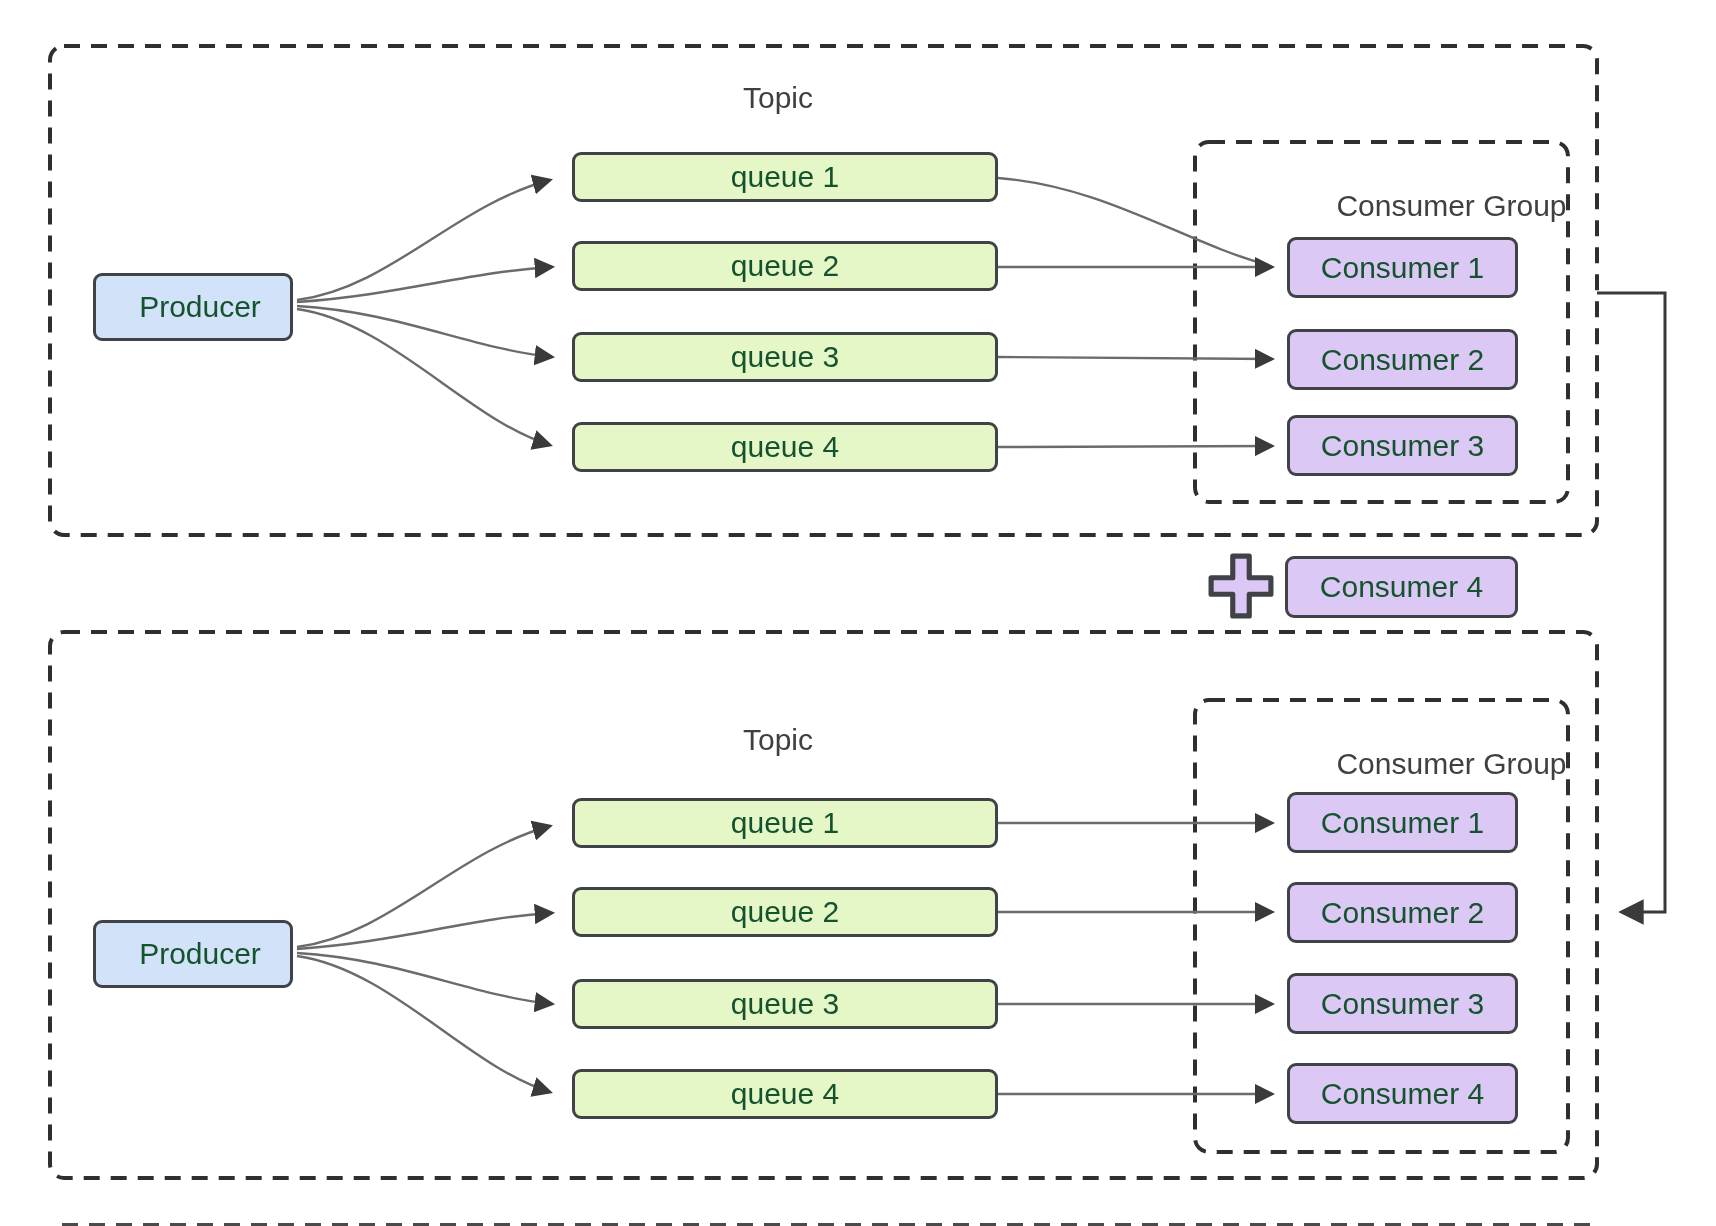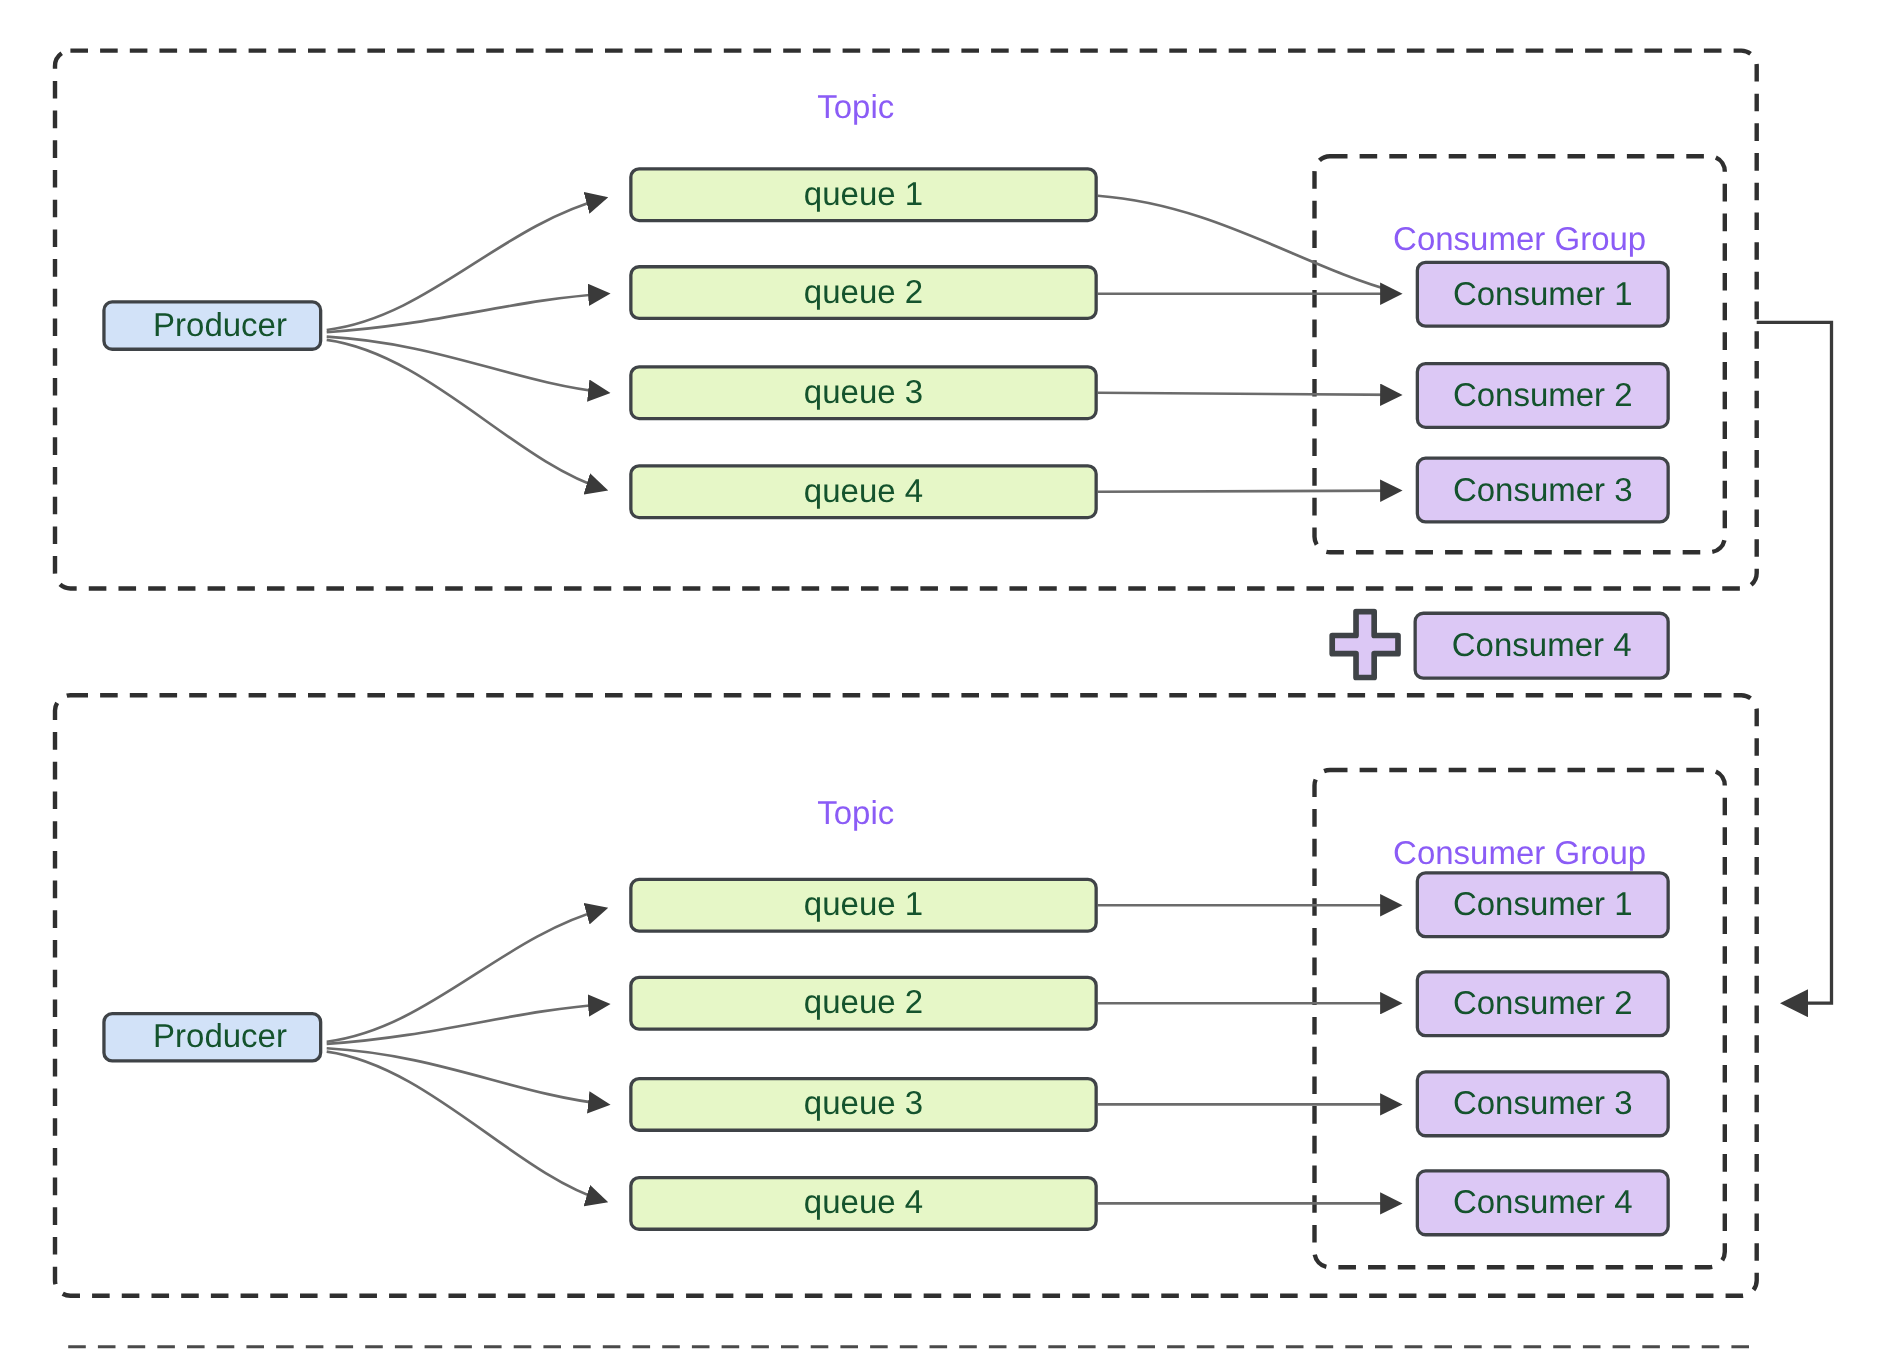--- a/index.html
+++ b/index.html
@@ -6,26 +6,26 @@
   .stage{
     position:relative;width:1716px;height:1226px;background:#ffffff;overflow:hidden;
     font-family:"Liberation Sans", sans-serif;color:#2d2d2d;
   }
   .wires{position:absolute;left:0;top:0;width:1716px;height:1226px;}
   .box{
     position:absolute;box-sizing:border-box;border:3px solid #3f4347;border-radius:9px;
     display:flex;align-items:center;justify-content:center;
     font-size:30px;line-height:1;color:#14532d;white-space:nowrap;
   }
-  .producer{background:#d2e2f8;left:93px;width:200px;height:46px;padding-left:14px;}
+  .producer{background:#d2e2f8;left:93px;width:200px;height:68px;padding-left:14px;}
   .queue{background:#e6f7c7;left:572px;width:426px;height:50px;}
   .consumer{background:#dcc8f5;left:1287px;width:231px;height:61px;}
-  .flabel{position:absolute;font-size:30px;line-height:1.2;text-align:center;color:#8b5cf6;}
+  .flabel{position:absolute;font-size:30px;line-height:1.2;text-align:center;color:#404040;}
   .topic-label{left:578px;width:400px;}
-  .group-label{left:1195px;width:373px;margin-top:12px;}
+  .group-label{left:1265px;width:373px;}
   .plus-wrap{position:absolute;left:1208px;top:553px;width:70px;height:70px;}
   .consumer-added{left:1285px;top:556px;width:233px;height:62px;}
 </style>
 </head>
 <body>
 
 <div class="stage">
 
   <svg class="wires" viewBox="0 0 1716 1226">
     <defs>

